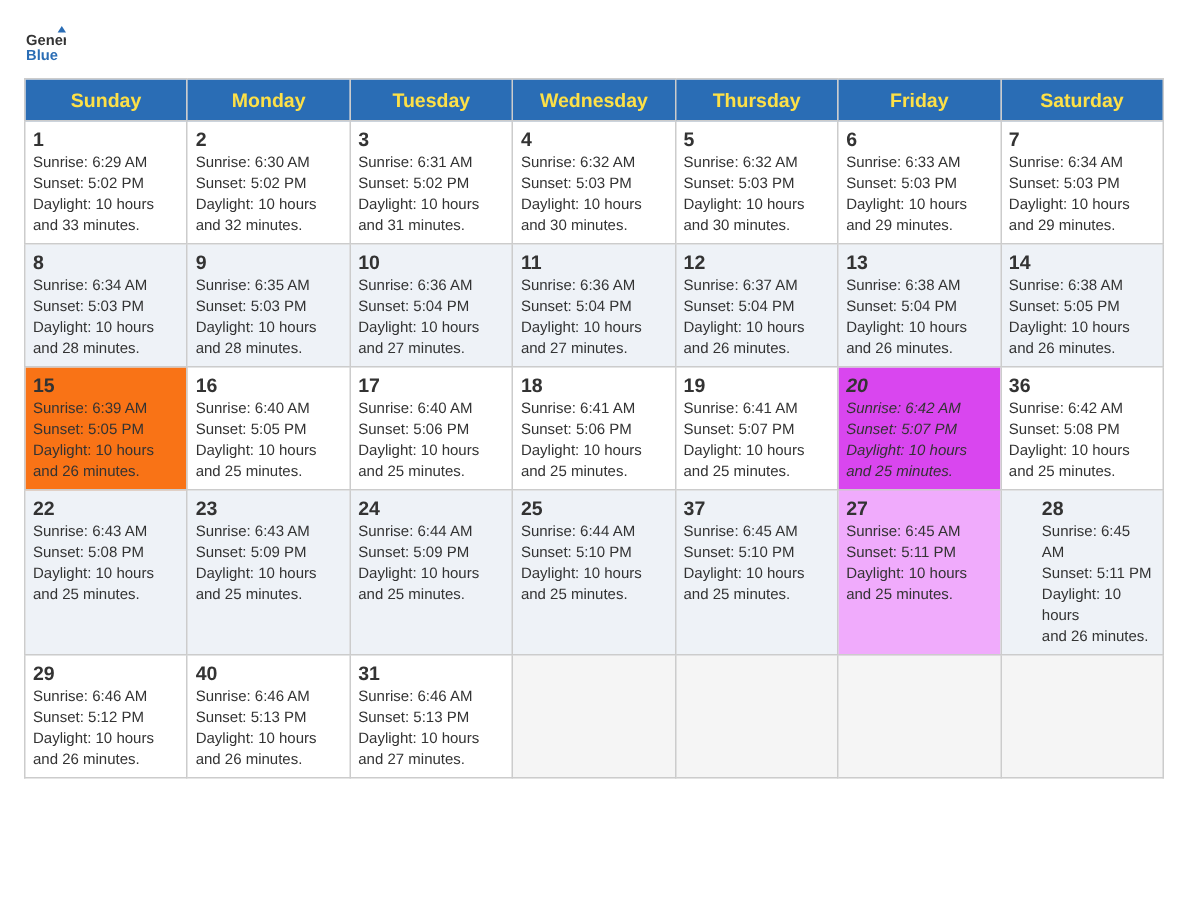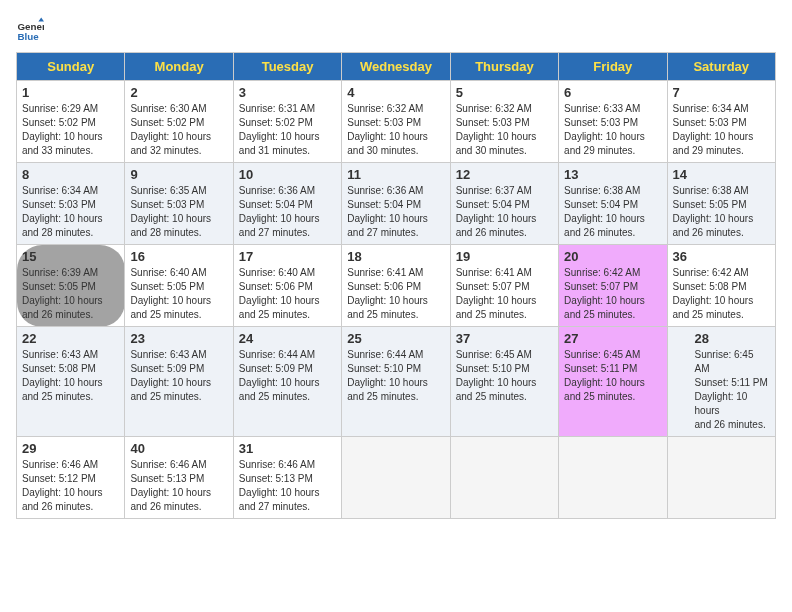--- a/index.html
+++ b/index.html
@@ -219,21 +219,21 @@
         </td>
         <td style="background-color: rgb(238, 242, 247);">
           <span class="day-number">14</span>
           <div class="day-info" style="white-space: pre-line;">Sunrise: 6:38 AM
 Sunset: 5:05 PM
 Daylight: 10 hours
 and 26 minutes.</div>
         </td>
       </tr>
       <tr>
-        <td style="background-color: #a3a3a3; border-radius: 25px;">
+        <td style="background-color: #f97316;">
           <span class="day-number">15</span>
           <div class="day-info" style="white-space: pre-line;">Sunrise: 6:39 AM
 Sunset: 5:05 PM
 Daylight: 10 hours
 and 26 minutes.</div>
         </td>
         <td style="background-color: rgb(255, 255, 255);">
           <span class="day-number">16</span>
           <div class="day-info" style="white-space: pre-line;">Sunrise: 6:40 AM
 Sunset: 5:05 PM
@@ -254,21 +254,21 @@
 Daylight: 10 hours
 and 25 minutes.</div>
         </td>
         <td style="background-color: rgb(255, 255, 255);">
           <span class="day-number">19</span>
           <div class="day-info" style="white-space: pre-line;">Sunrise: 6:41 AM
 Sunset: 5:07 PM
 Daylight: 10 hours
 and 25 minutes.</div>
         </td>
-        <td style="background-color: #f0abfc;">
+        <td style="background-color: #d946ef; font-style: italic;">
           <span class="day-number">20</span>
           <div class="day-info" style="white-space: pre-line;">Sunrise: 6:42 AM
 Sunset: 5:07 PM
 Daylight: 10 hours
 and 25 minutes.</div>
         </td>
         <td style="background-color: rgb(255, 255, 255);">
           <span class="day-number">36</span>
           <div class="day-info" style="white-space: pre-line;">Sunrise: 6:42 AM
 Sunset: 5:08 PM

